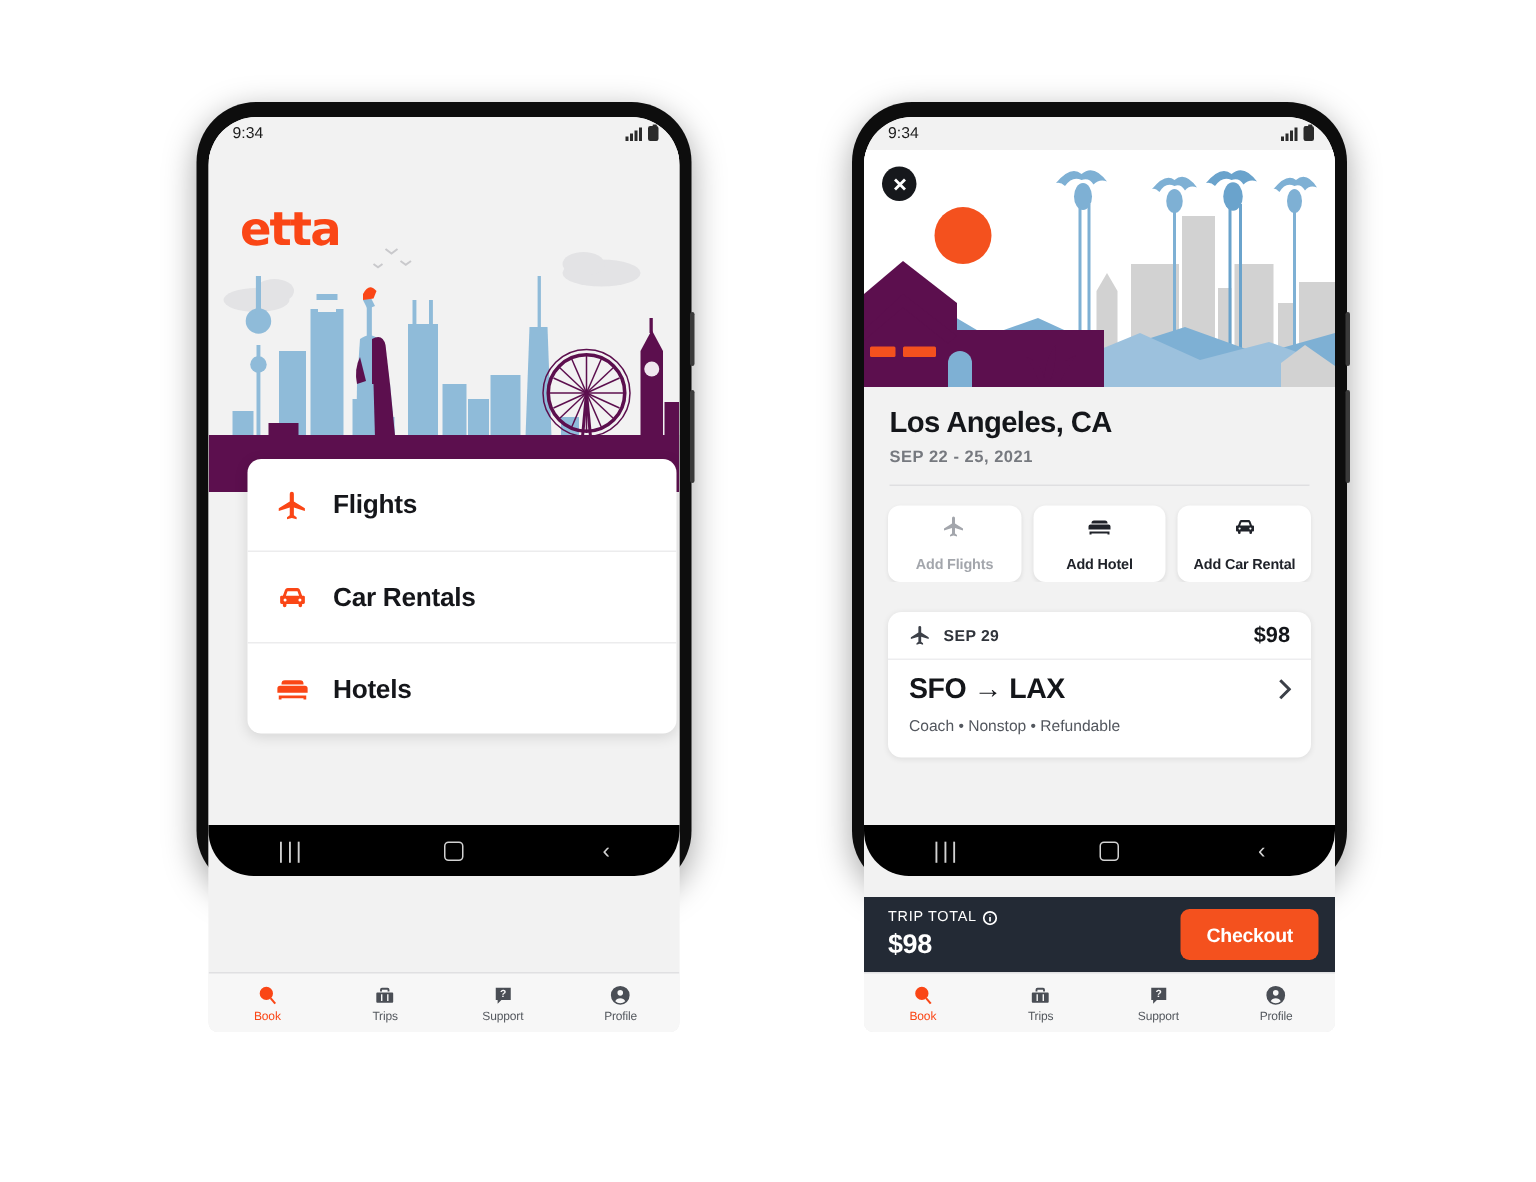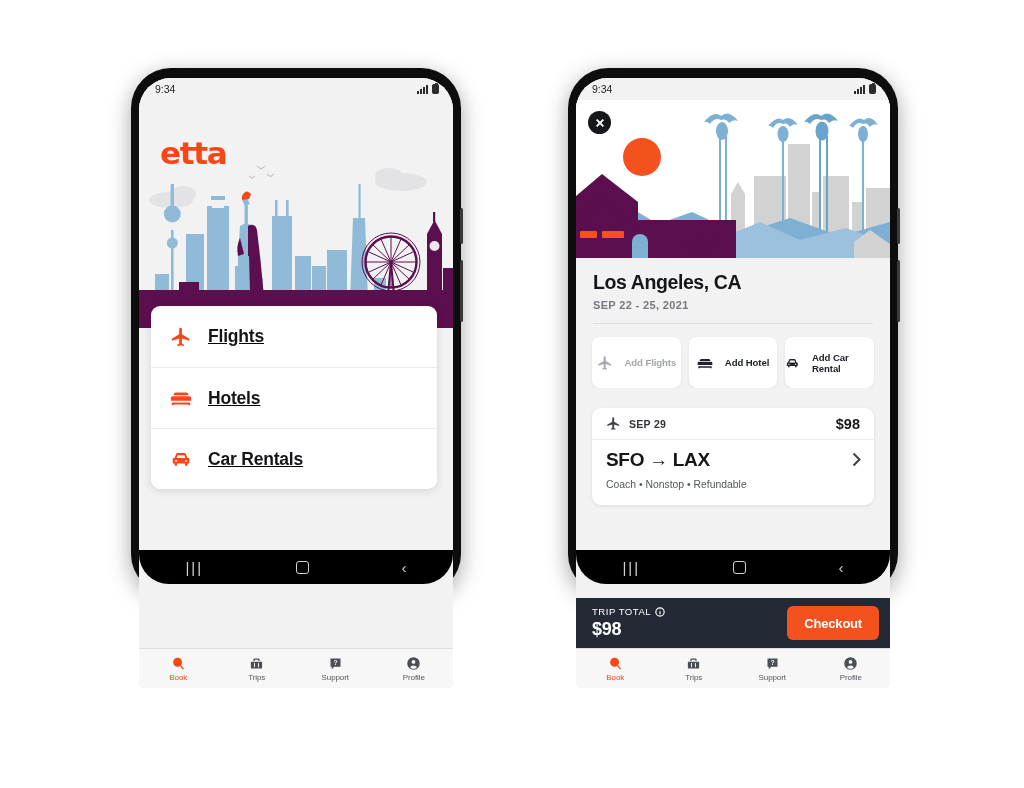--- a/index.html
+++ b/index.html
@@ -62,24 +62,24 @@
   .hero1 { position: relative; height: 228px; flex: 0 0 228px; background: #f2f2f2; overflow: hidden; }
   .logo {
     position: absolute; left: 21px; top: 38px;
     font-size: 31px; font-weight: 700; letter-spacing: -1.3px;
     color: #FA4616; font-family: "DejaVu Sans", sans-serif; line-height: 1;
   }
   .sky-svg { position: absolute; left: 0; bottom: 0; width: 100%; height: 190px; }
 
   
   .menu-card {
-    position: absolute; left: 12px; top: 206px; width: 286px;
+    position: absolute; left: 26px; top: 206px; width: 286px;
     background: #fff; border-radius: 9px;
     box-shadow: 0 2px 9px rgba(0,0,0,.12);
-    z-index: 4; overflow: hidden; text-decoration: underline;
+    z-index: 4; overflow: hidden;
   }
   .menu-row {
     height: 61px; display: flex; align-items: center; gap: 16px;
     padding: 0 19px; cursor: pointer;
   }
   .menu-row + .menu-row { border-top: 1px solid #ececed; }
   .menu-ico { width: 22px; height: 22px; color: #FA4616; display: flex; align-items: center; justify-content: center; }
   .menu-ico svg { width: 22px; height: 22px; fill: currentColor; }
   .menu-label { font-size: 17.5px; font-weight: 700; color: #15161a; letter-spacing: -.2px; }
 
@@ -94,21 +94,21 @@
   .close-btn svg { width: 10px; height: 10px; stroke: #fff; stroke-width: 2.2; }
 
   .trip-head { background: #f2f2f2; padding: 13px 17px 0 17px; }
   .trip-city { font-size: 19.5px; font-weight: 700; color: #14161a; letter-spacing: -.4px; }
   .trip-dates { margin-top: 5px; font-size: 11px; font-weight: 700; color: #76797f; letter-spacing: .35px; }
   .hr { margin: 12px 0 0 0; height: 1px; background: #dfdfe1; }
 
   .actions { display: flex; gap: 8px; padding: 13px 16px 0 16px; background: #f2f2f2; }
   .act {
     flex: 1 1 0; background: #fff; border-radius: 8px; height: 51px;
-    display: flex; flex-direction: row; align-items: center; justify-content: center; gap: 12px;
+    display: flex; flex-direction: column; align-items: center; justify-content: center; gap: 12px;
     box-shadow: 0 1px 3px rgba(0,0,0,.08); cursor: pointer;
   }
   .act svg { width: 16px; height: 16px; fill: #20232a; }
   .act .lbl { font-size: 9.6px; font-weight: 700; color: #20232a; letter-spacing: -.1px; }
   .act.disabled svg { fill: #a3a6ac; }
   .act.disabled .lbl { color: #a3a6ac; }
 
   
   .flight-wrap { padding: 20px 16px 0 16px; background: #f2f2f2; flex: 1 1 auto; }
   .fcard { background: #fff; border-radius: 9px; box-shadow: 0 1px 4px rgba(0,0,0,.09); overflow: hidden; }
@@ -299,32 +299,32 @@
             <span class="menu-ico">
               <svg viewBox="0 0 24 24">
                   <path d="M21 16v-2l-8-5V3.5a1.5 1.5 0 0 0-3 0V9l-8 5v2l8-2.5V19l-2 1.5V22l3.5-1 3.5 1v-1.5L13 19v-5.5z"></path>
                 </svg>
             </span>
             <span class="menu-label">Flights</span>
           </div>
           <div class="menu-row">
             <span class="menu-ico">
               <svg viewBox="0 0 24 24">
+                  <path d="M5 11l1.6-4.2A2 2 0 0 1 8.5 5.5h7a2 2 0 0 1 1.9 1.3L19 11h1a1 1 0 0 1 1 1v4a1 1 0 0 1-1 1h-1v1.2a1.3 1.3 0 0 1-2.6 0V17H7.6v1.2a1.3 1.3 0 0 1-2.6 0V17H4a1 1 0 0 1-1-1v-4a1 1 0 0 1 1-1h1zm2.2 0h9.6l-1.2-3.2H8.4L7.2 11zM6.6 13a1.1 1.1 0 1 0 0 2.2 1.1 1.1 0 0 0 0-2.2zm10.8 0a1.1 1.1 0 1 0 0 2.2 1.1 1.1 0 0 0 0-2.2z"></path>
+                </svg>
+            </span>
+            <span class="menu-label">Car Rentals</span>
+          </div>
+          <div class="menu-row">
+            <span class="menu-ico">
+              <svg viewBox="0 0 24 24">
                   <path d="M2 17h20v3h-2v-1H4v1H2v-3zm1-7h18a2 2 0 0 1 2 2v3H1v-3a2 2 0 0 1 2-2zm3.5-4h11a2.5 2.5 0 0 1 2.5 2.5V9H4V8.5A2.5 2.5 0 0 1 6.5 6z"></path>
                 </svg>
             </span>
             <span class="menu-label">Hotels</span>
-          </div>
-          <div class="menu-row">
-            <span class="menu-ico">
-              <svg viewBox="0 0 24 24">
-                  <path d="M5 11l1.6-4.2A2 2 0 0 1 8.5 5.5h7a2 2 0 0 1 1.9 1.3L19 11h1a1 1 0 0 1 1 1v4a1 1 0 0 1-1 1h-1v1.2a1.3 1.3 0 0 1-2.6 0V17H7.6v1.2a1.3 1.3 0 0 1-2.6 0V17H4a1 1 0 0 1-1-1v-4a1 1 0 0 1 1-1h1zm2.2 0h9.6l-1.2-3.2H8.4L7.2 11zM6.6 13a1.1 1.1 0 1 0 0 2.2 1.1 1.1 0 0 0 0-2.2zm10.8 0a1.1 1.1 0 1 0 0 2.2 1.1 1.1 0 0 0 0-2.2z"></path>
-                </svg>
-            </span>
-            <span class="menu-label">Car Rentals</span>
           </div>
         </div>
 
         <div style="flex:1 1 auto;background:#f2f2f2;"></div>
 
         <div class="tabbar">
           <div class="tab active">
             <svg viewBox="0 0 24 24" fill="none" stroke="#FA4616" stroke-width="2.2">
                 <circle cx="10.5" cy="10" r="6"></circle>
                 <line x1="15" y1="15" x2="20" y2="21"></line>

